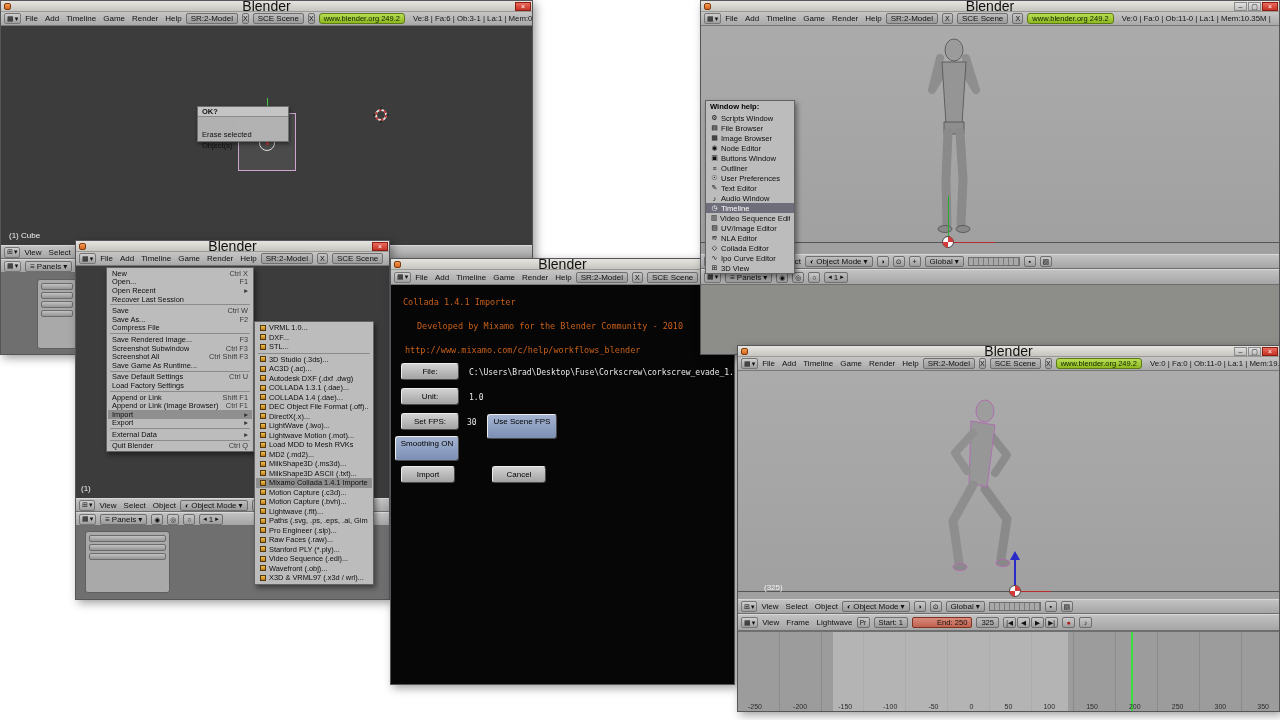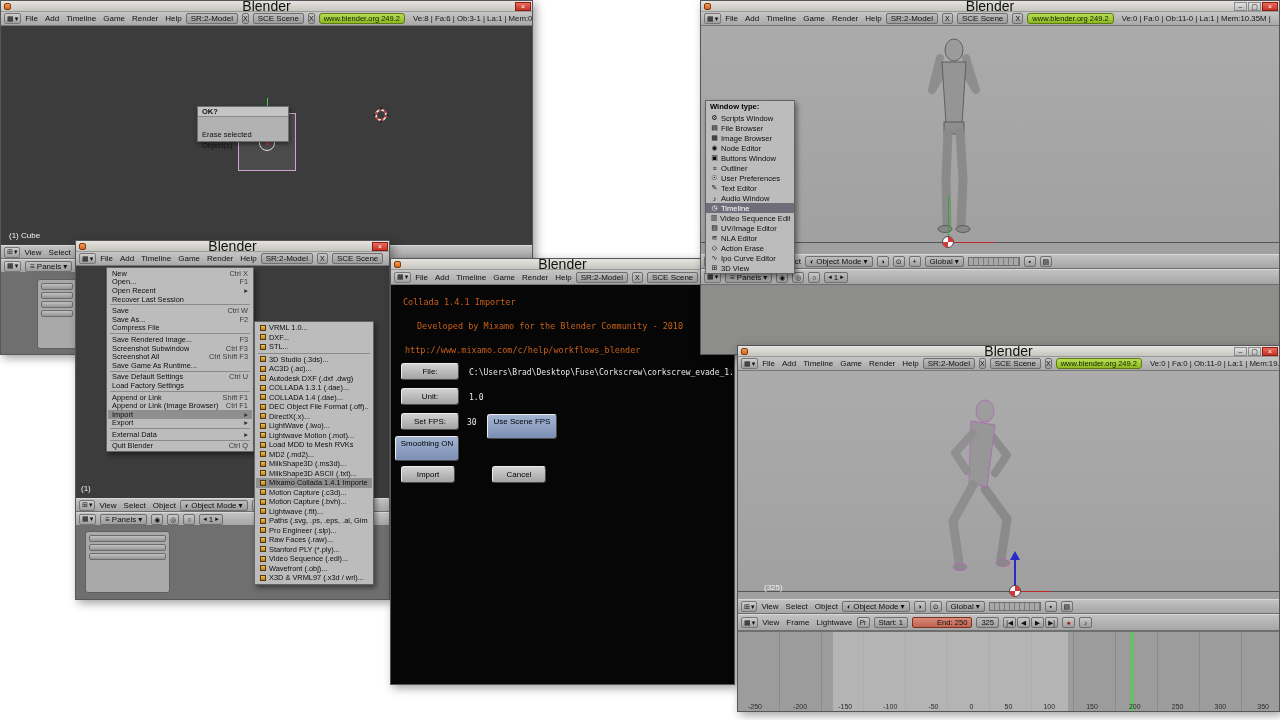--- a/index.html
+++ b/index.html
@@ -703,21 +703,21 @@
       <span class="ibox">○</span>
       <span class="stepper">
           <span>◂</span>
           <span class="stepval">1</span>
           <span>▸</span>
         </span>
     </div>
     <div class="barea" style="top:284px;height:71px;background:#8d8d89"></div>
 
     <div class="wtmenu" style="left:4px;top:99px;width:90px">
-      <div class="wthead">Window type:</div>
+      <div class="wthead">Window help:</div>
       <div>
 
           <div class="mi wtmi">
             <span class="wticon">⚙</span>
             <span class="lab">Scripts Window</span>
           </div>
 
           <div class="mi wtmi">
             <span class="wticon">▤</span>
             <span class="lab">File Browser</span>
@@ -773,21 +773,21 @@
             <span class="lab">UV/Image Editor</span>
           </div>
 
           <div class="mi wtmi">
             <span class="wticon">≋</span>
             <span class="lab">NLA Editor</span>
           </div>
 
           <div class="mi wtmi">
             <span class="wticon">◇</span>
-            <span class="lab">Action Erase</span>
+            <span class="lab">Collada Editor</span>
           </div>
 
           <div class="mi wtmi">
             <span class="wticon">∿</span>
             <span class="lab">Ipo Curve Editor</span>
           </div>
 
           <div class="mi wtmi">
             <span class="wticon">⊞</span>
             <span class="lab">3D View</span>

